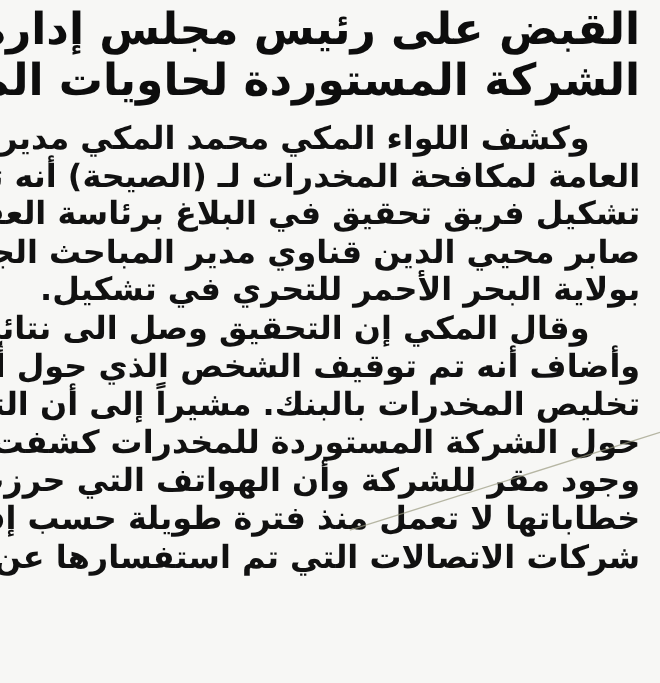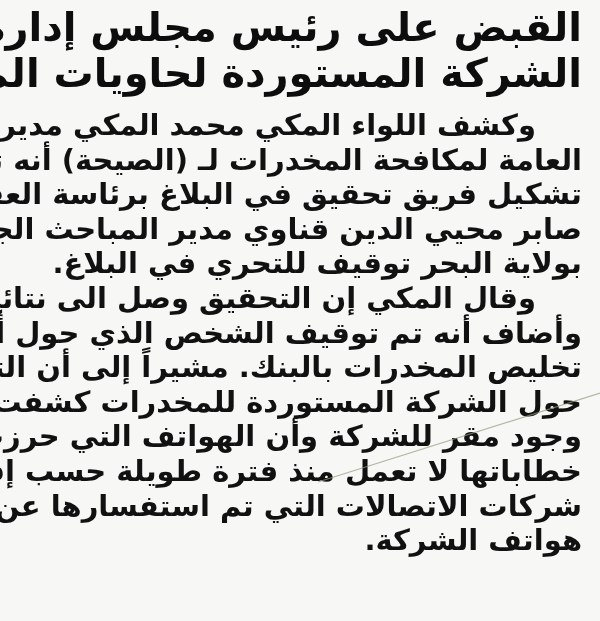--- a/index.html
+++ b/index.html
@@ -81,30 +81,29 @@
     <span>القبض على رئيس مجلس إدارة</span>
     <span>الشركة المستوردة لحاويات المخدرات</span>
   </h1>
 
   <div class="body-text">
     <div>
       <span class="ln indent">وكشف اللواء المكي محمد المكي مدير الإدارة</span>
       <span class="ln">العامة لمكافحة المخدرات لـ (الصيحة) أنه تم</span>
       <span class="ln">تشكيل فريق تحقيق في البلاغ برئاسة العقيد</span>
       <span class="ln">صابر محيي الدين قناوي مدير المباحث الجنائية</span>
-      <span class="ln last">بولاية البحر توقيف للتحري في البلاغ.</span>
+      <span class="ln last">بولاية البحر الأحمر للتحري في تشكيل.</span>
     </div>
     <div>
       <span class="ln indent">وقال المكي إن التحقيق وصل الى نتائج إيجابية،</span>
       <span class="ln">وأضاف أنه تم توقيف الشخص الذي حول أموال</span>
       <span class="ln">تخليص المخدرات بالبنك. مشيراً إلى أن التحريات</span>
       <span class="ln">حول الشركة المستوردة للمخدرات كشفت عن عدم</span>
       <span class="ln">وجود مقر للشركة وأن الهواتف التي حرزت في</span>
       <span class="ln">خطاباتها لا تعمل منذ فترة طويلة حسب إفادات</span>
       <span class="ln">شركات الاتصالات التي تم استفسارها عن أرقام</span>
-      <span class="ln last">هواتف الشركة.</span>
     </div>
   </div>
 
   <svg class="scribble" viewBox="0 0 600 621" xmlns="http://www.w3.org/2000/svg">
     <line x1="600" y1="393" x2="318" y2="482" stroke="#9a9a80" stroke-width="1.2" stroke-opacity="0.7"></line>
   </svg>
 </div>
 
 </body></html>

